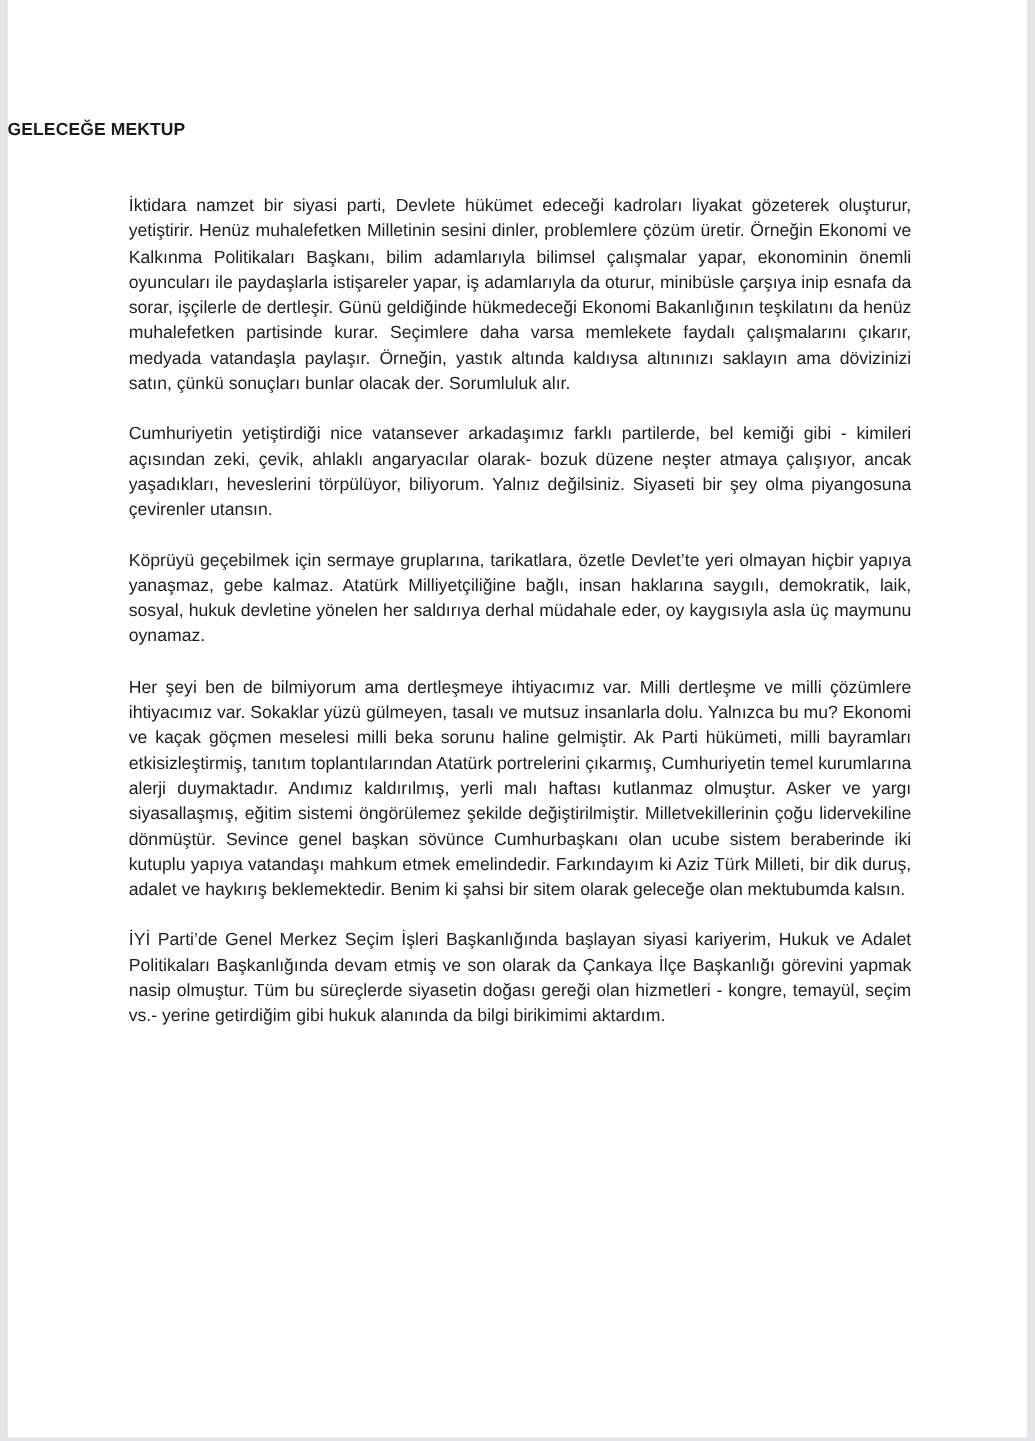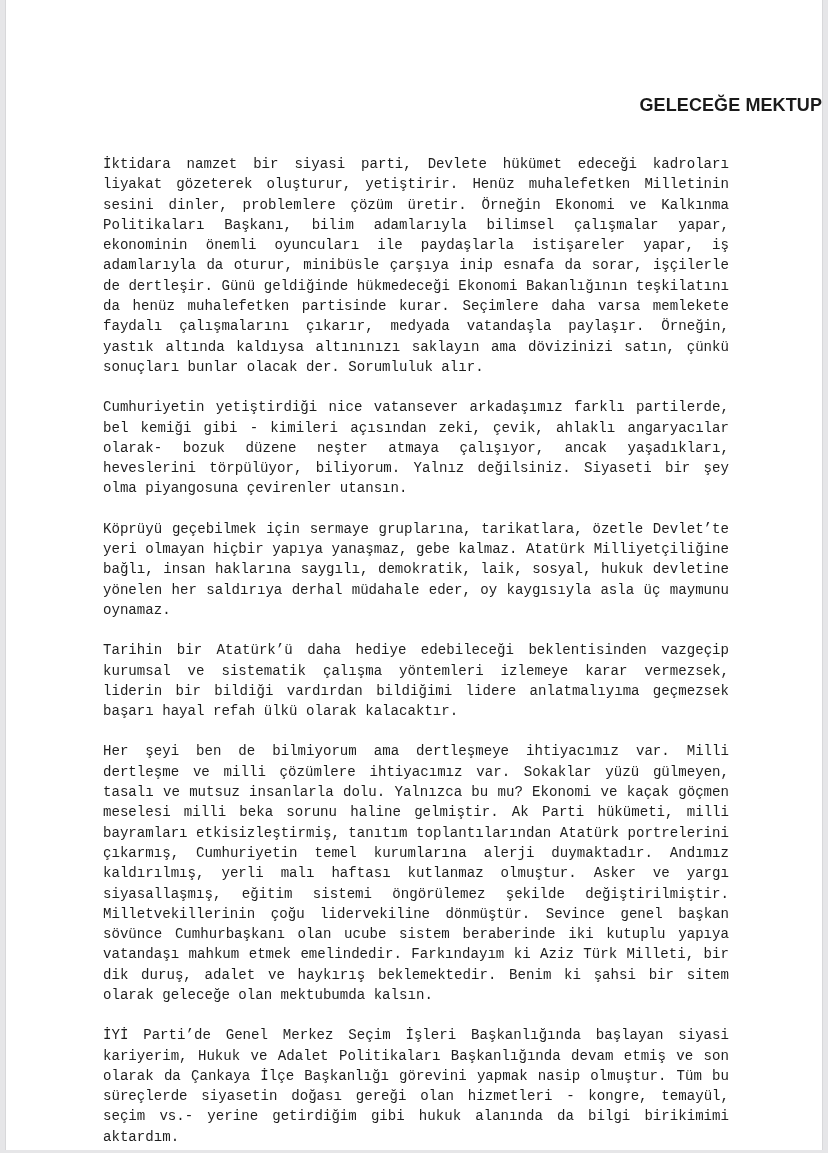--- a/index.html
+++ b/index.html
@@ -23,50 +23,48 @@
     background: #ffffff;
     border-left: 1px solid #d8d8da;
     border-right: 1px solid #d8d8da;
     box-sizing: border-box;
   }
   .title {
     position: absolute;
     left: 0;
     right: 0;
     top: 95px;
-    text-align: right;
+    text-align: left;
     font-family: "Liberation Sans", sans-serif;
     font-weight: bold;
-    font-size: 18px;
+    font-size: 14px;
     color: #1a1a1a;
     letter-spacing: 0.1px;
   }
   .body {
     position: absolute;
     left: 97px;
     top: 154px;
     width: 626px;
     font-family: "Liberation Sans", sans-serif;
     font-size: 14.1px;
     line-height: 20.3px;
     color: #1e1e1e;
     text-align: justify;
   }
   .para {
     margin: 0 0 20px 0;
-    font-family: Liberation Mono, monospace;
   }
   .para:last-child { margin-bottom: 16px; }
 </style>
 </head>
 <body>
 
 <div class="page">
   <div class="title">GELECEĞE MEKTUP</div>
   <div class="body">
     <p class="para">İktidara namzet bir siyasi parti, Devlete hükümet edeceği kadroları liyakat gözeterek oluşturur, yetiştirir. Henüz muhalefetken Milletinin sesini dinler, problemlere çözüm üretir. Örneğin Ekonomi ve Kalkınma Politikaları Başkanı, bilim adamlarıyla bilimsel çalışmalar yapar, ekonominin önemli oyuncuları ile paydaşlarla istişareler yapar, iş adamlarıyla da oturur, minibüsle çarşıya inip esnafa da sorar, işçilerle de dertleşir. Günü geldiğinde hükmedeceği Ekonomi Bakanlığının teşkilatını da henüz muhalefetken partisinde kurar. Seçimlere daha varsa memlekete faydalı çalışmalarını çıkarır, medyada vatandaşla paylaşır. Örneğin, yastık altında kaldıysa altınınızı saklayın ama dövizinizi satın, çünkü sonuçları bunlar olacak der. Sorumluluk alır.</p>
     <p class="para">Cumhuriyetin yetiştirdiği nice vatansever arkadaşımız farklı partilerde, bel kemiği gibi - kimileri açısından zeki, çevik, ahlaklı angaryacılar olarak- bozuk düzene neşter atmaya çalışıyor, ancak yaşadıkları, heveslerini törpülüyor, biliyorum. Yalnız değilsiniz. Siyaseti bir şey olma piyangosuna çevirenler utansın.</p>
     <p class="para">Köprüyü geçebilmek için sermaye gruplarına, tarikatlara, özetle Devlet’te yeri olmayan hiçbir yapıya yanaşmaz, gebe kalmaz. Atatürk Milliyetçiliğine bağlı, insan haklarına saygılı, demokratik, laik, sosyal, hukuk devletine yönelen her saldırıya derhal müdahale eder, oy kaygısıyla asla üç maymunu oynamaz.</p>
-    <p class="para">Tarihin bir Atatürk’ü daha hediye edebileceği beklentisinden vazgeçip kurumsal ve sistematik çalışma yöntemleri izlemeye karar vermezsek, liderin bir bildiği vardırdan bildiğimi lidere anlatmalıyıma geçmezsek başarı hayal refah ülkü olarak kalacaktır.</p>
     <p class="para">Her şeyi ben de bilmiyorum ama dertleşmeye ihtiyacımız var. Milli dertleşme ve milli çözümlere ihtiyacımız var. Sokaklar yüzü gülmeyen, tasalı ve mutsuz insanlarla dolu. Yalnızca bu mu? Ekonomi ve kaçak göçmen meselesi milli beka sorunu haline gelmiştir. Ak Parti hükümeti, milli bayramları etkisizleştirmiş, tanıtım toplantılarından Atatürk portrelerini çıkarmış, Cumhuriyetin temel kurumlarına alerji duymaktadır. Andımız kaldırılmış, yerli malı haftası kutlanmaz olmuştur. Asker ve yargı siyasallaşmış, eğitim sistemi öngörülemez şekilde değiştirilmiştir. Milletvekillerinin çoğu lidervekiline dönmüştür. Sevince genel başkan sövünce Cumhurbaşkanı olan ucube sistem beraberinde iki kutuplu yapıya vatandaşı mahkum etmek emelindedir. Farkındayım ki Aziz Türk Milleti, bir dik duruş, adalet ve haykırış beklemektedir. Benim ki şahsi bir sitem olarak geleceğe olan mektubumda kalsın.</p>
     <p class="para">İYİ Parti’de Genel Merkez Seçim İşleri Başkanlığında başlayan siyasi kariyerim, Hukuk ve Adalet Politikaları Başkanlığında devam etmiş ve son olarak da Çankaya İlçe Başkanlığı görevini yapmak nasip olmuştur. Tüm bu süreçlerde siyasetin doğası gereği olan hizmetleri - kongre, temayül, seçim vs.- yerine getirdiğim gibi hukuk alanında da bilgi birikimimi aktardım.</p>
   </div>
 </div>
 
 </body></html>

